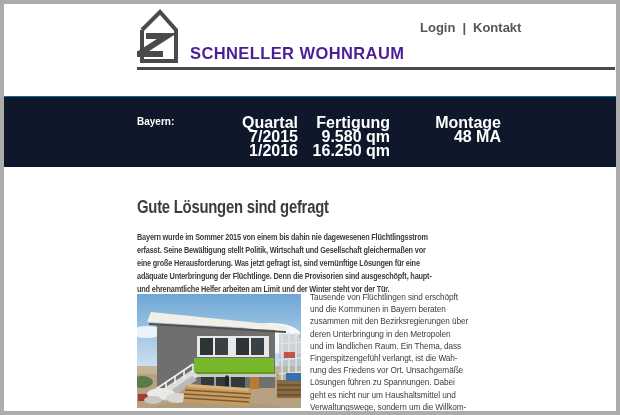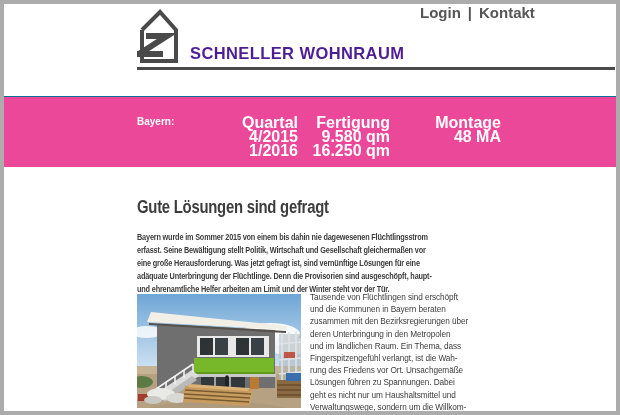--- a/index.html
+++ b/index.html
@@ -4,26 +4,26 @@
 <style>
   html,body{margin:0;padding:0;background:#fff;font-family:"Liberation Sans",sans-serif;}
   .page{position:relative;width:620px;height:415px;background:#ffffff;overflow:hidden;}
   .frame{position:absolute;inset:0;border:4px solid #acacac;pointer-events:none;z-index:60;}
 
   
   .logo{position:absolute;left:134px;top:8px;width:44px;height:62px;}
   .brand{position:absolute;left:190px;top:44px;font-size:16.5px;font-weight:bold;color:#4c1d95;
          letter-spacing:.4px;white-space:nowrap;}
   .rule{position:absolute;left:137px;top:67px;width:478px;height:3px;background:#4a4a4a;}
-  .topnav{position:absolute;left:420px;top:4px;font-size:15px;font-weight:bold;color:#565656;white-space:nowrap;text-align:center;}
+  .topnav{position:absolute;left:420px;top:20px;font-size:13px;font-weight:bold;color:#565656;white-space:nowrap;text-align:center;}
   .topnav a{color:#565656;text-decoration:none;cursor:pointer;}
   .topnav .sep{margin:0 7px;color:#565656;}
 
   
-  .banner{position:absolute;left:0;top:96px;width:620px;height:70px;background:#ec4899;
+  .banner{position:absolute;left:0;top:96px;width:620px;height:70px;background:#0f172a;
           border-top:1px solid #0a6f96;}
   .banner .lbl{position:absolute;left:137px;top:19px;font-size:10px;font-weight:bold;color:#fff;}
   .bcol{position:absolute;top:19px;font-size:16px;font-weight:bold;color:#fff;text-align:right;
         line-height:14px;white-space:nowrap;}
   .bcol.c1{left:230px;width:68px;}
   .bcol.c2{left:306px;width:84px;}
   .bcol.c3{left:420px;width:81px;}
 
   
   .title{position:absolute;left:137px;top:197px;font-size:17.5px;font-weight:bold;color:#3c3c3c;
@@ -52,21 +52,21 @@
   <div class="brand">SCHNELLER WOHNRAUM</div>
   <div class="rule"></div>
   <div class="topnav">
     <a>Login</a><span class="sep">|</span><a>Kontakt</a>
   </div>
 
   <div class="banner">
     <div class="lbl">Bayern:</div>
     <div class="bcol c1">
       <div>Quartal</div>
-      <div>4/2015</div>
+      <div>7/2015</div>
       <div>1/2016</div>
     </div>
     <div class="bcol c2">
       <div>Fertigung</div>
       <div>9.580 qm</div>
       <div>16.250 qm</div>
     </div>
     <div class="bcol c3">
       <div>Montage</div>
       <div>48 MA</div>

